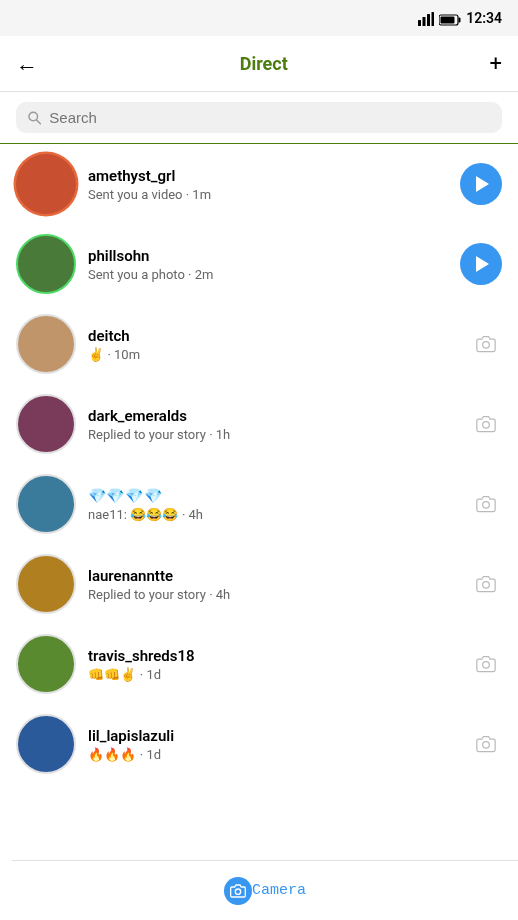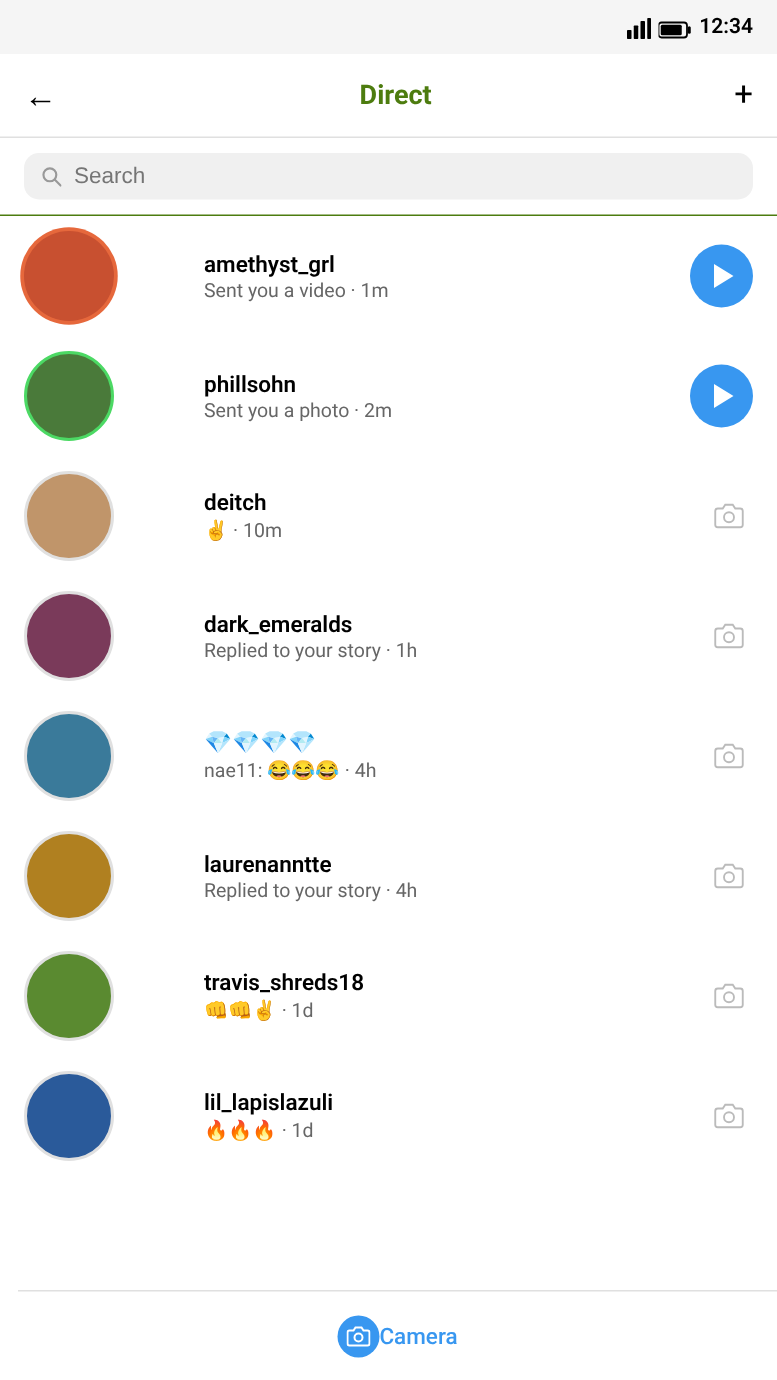--- a/index.html
+++ b/index.html
@@ -115,21 +115,20 @@
       justify-content: center;
       font-size: 24px;
       font-weight: bold;
       color: #fff;
     }
 
     
     .message-content {
       flex: 1;
       min-width: 0;
-      margin-left: 48px;
     }
     .msg-username {
       font-size: 15px;
       font-weight: 600;
       color: #000;
       margin-bottom: 2px;
     }
     .msg-preview {
       font-size: 13px;
       color: #666;
@@ -181,20 +180,21 @@
       bottom: 0;
       left: 12px;
       right: 0;
       height: 60px;
       background: #fff;
       border-top: 1px solid #e0e0e0;
       display: flex;
       align-items: center;
       justify-content: center;
       cursor: pointer;
+      font-family: Liberation Mono, monospace;
     }
     .camera-bottom-icon {
       width: 28px;
       height: 28px;
       background: #3897f0;
       border-radius: 50%;
       display: flex;
       align-items: center;
       justify-content: center;
     }

